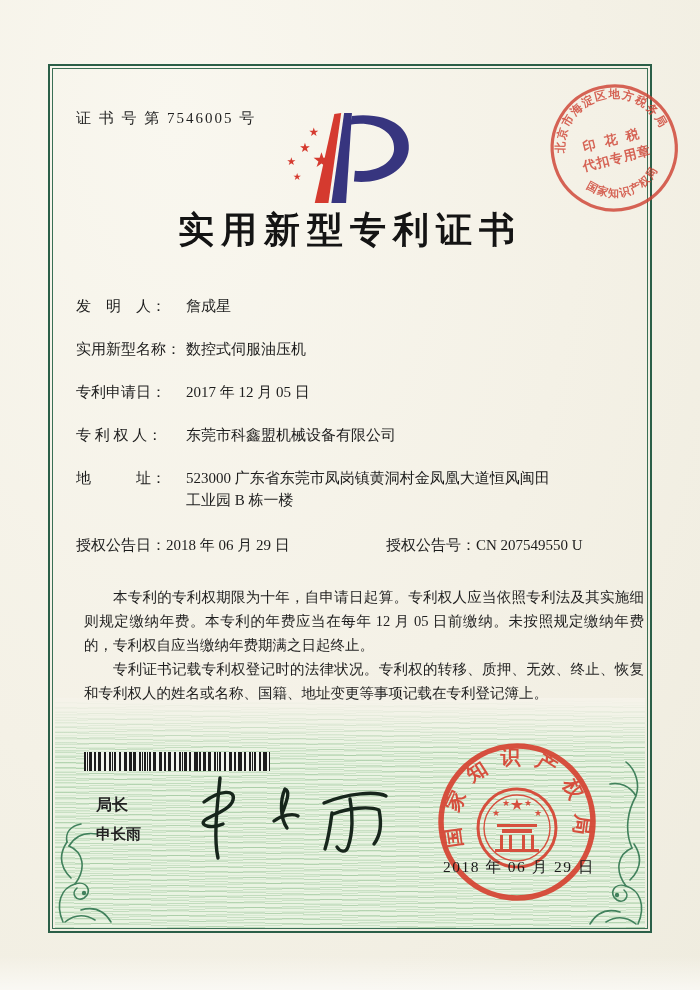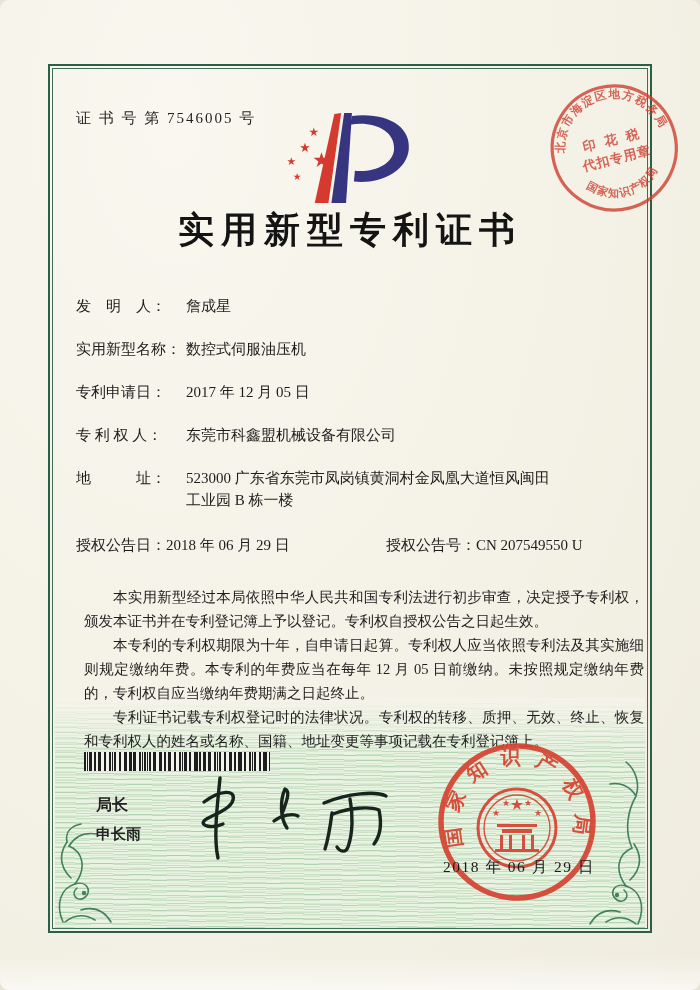--- a/index.html
+++ b/index.html
@@ -1,19 +1,19 @@
 <!DOCTYPE html>
 <html><head>
 <meta charset="utf-8">
 <style>
   html,body{margin:0;padding:0;background:#e8e4d8;}
   .paper{
     position:relative;width:700px;height:990px;margin:0 auto;overflow:hidden;
     background:radial-gradient(ellipse at 25% 12%, #f9f7ef 0%, #f4f1e6 55%, #efecdf 100%);
-    font-family:"Liberation Serif","DejaVu Serif",serif;color:#1d1d1d;border-radius:9px;
+    font-family:"Liberation Serif","DejaVu Serif",serif;color:#1d1d1d;
   }
   .paper::after{content:"";position:absolute;left:0;right:0;bottom:0;height:34px;
     background:linear-gradient(180deg,rgba(255,255,255,0),rgba(255,255,255,.6));pointer-events:none;}
   
   .frame-outer{position:absolute;left:48px;top:64px;right:48px;bottom:57px;
     border:2.5px solid #2b5f48;padding:2px;box-sizing:border-box;}
   .frame-inner{width:100%;height:100%;border:1px solid #3a6f55;box-sizing:border-box;}
   
   .guilloche{position:absolute;left:55px;right:55px;top:698px;bottom:62px;
     background-color:#e9f3e2;
@@ -148,21 +148,20 @@
       <div class="grant-left">
         <span>授权公告日：</span><span>2018 年 06 月 29 日</span>
       </div>
       <div class="grant-right">
         <span>授权公告号：</span><span>CN 207549550 U</span>
       </div>
     </div>
   </div>
 
   <div class="paras">
-    <p>本实用新型经过本局依照中华人民共和国专利法进行初步审查，决定授予专利权，颁发本证书并在专利登记簿上予以登记。专利权自授权公告之日起生效。</p>
     <p>本专利的专利权期限为十年，自申请日起算。专利权人应当依照专利法及其实施细则规定缴纳年费。本专利的年费应当在每年 12 月 05 日前缴纳。未按照规定缴纳年费的，专利权自应当缴纳年费期满之日起终止。</p>
     <p>专利证书记载专利权登记时的法律状况。专利权的转移、质押、无效、终止、恢复和专利权人的姓名或名称、国籍、地址变更等事项记载在专利登记簿上。</p>
   </div>
 
   <div class="barcode"></div>
 
   <div class="director-label">局长</div>
   <div class="director-name">申长雨</div>
 
   <svg class="signature" width="250" height="95" viewBox="0 0 250 95">

